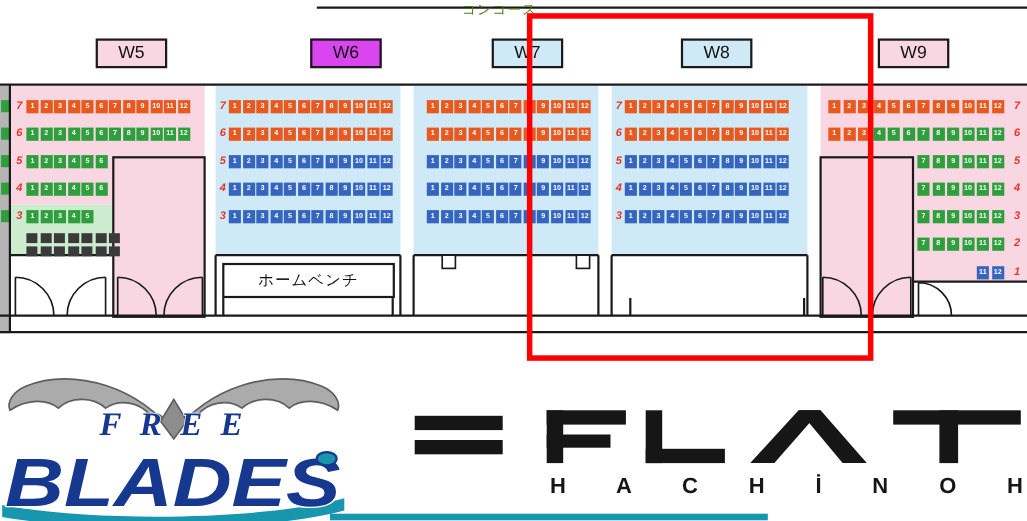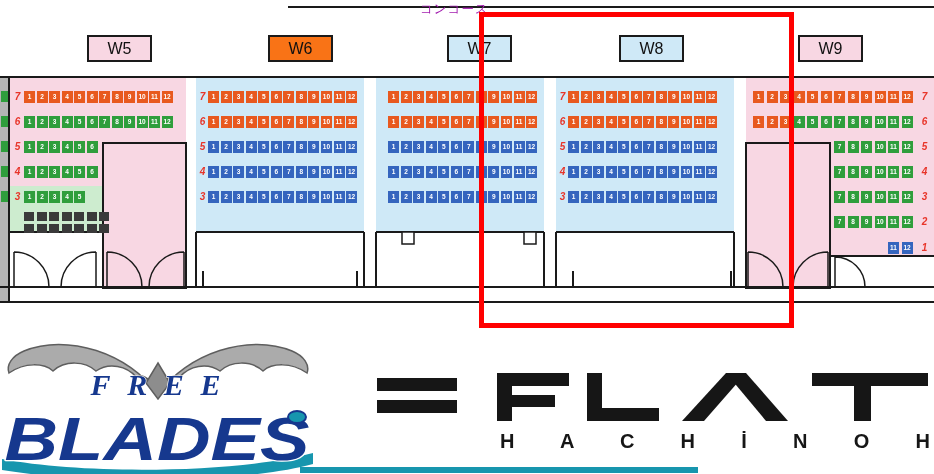--- a/index.html
+++ b/index.html
@@ -13,21 +13,21 @@
           text-align:center; line-height:12px; overflow:hidden; }
   .seat.small { width:10px; height:9px; }
   .rownum { position:absolute; width:11px; text-align:center; font-size:10px; line-height:12px;
             font-style:italic; font-weight:bold; }
   #label-layer { position:absolute; left:0; top:0; width:100%; height:100%; z-index:4; pointer-events:none; }
   .sec-label { position:absolute; top:35px; width:65px; height:27px; border:2px solid #1a1a1a;
                font-size:16px; color:#111; display:flex; align-items:center; justify-content:center; }
   .bench { position:absolute; top:239px; height:32px; border:2px solid #1a1a1a; background:#fff;
            font-size:14px; color:#111; display:flex; align-items:center; justify-content:center;
            letter-spacing:1px; }
-  #concourse-label { position:absolute; left:420px; top:1px; font-size:12.5px; letter-spacing:1px; color:#a21caf;text-align:right; }
+  #concourse-label { position:absolute; left:420px; top:1px; font-size:12.5px; letter-spacing:1px; color:#4d7c0f;text-align:right; }
   #freeblades-logo, #flat-logo { position:absolute; z-index:4; }
   #freeblades-logo { left:0; top:333px; }
   #flat-logo { left:372px; top:360px; }
   #teal-strip { position:absolute; left:300px; top:467px; width:398px; height:6px; z-index:4;
                 background:var(--logo-teal,#1796ae); }
   #w8-highlight { position:absolute; left:479px; top:12px; width:315px; height:316px;
                   border:5px solid var(--highlight,#ff0000); z-index:10; }
 </style>
 </head>
 <body>
@@ -385,22 +385,25 @@
       <div class="seat" style="left: 874.5px; top: 216px; background: rgb(47, 158, 60);">10</div>
       <div class="seat" style="left: 888px; top: 216px; background: rgb(47, 158, 60);">11</div>
       <div class="seat" style="left: 901.5px; top: 216px; background: rgb(47, 158, 60);">12</div>
       <div class="rownum" style="left: 919px; top: 242px; color: rgb(232, 53, 42);">1</div>
       <div class="seat" style="left: 888px; top: 242px; background: rgb(53, 101, 190);">11</div>
       <div class="seat" style="left: 901.5px; top: 242px; background: rgb(53, 101, 190);">12</div>
     </div>
 
   <div id="label-layer">
     <div id="concourse-label">コンコース</div>
+    <div class="bench" style="left:202px;width:157px;">
+      <span>ホームベンチ</span>
+    </div>
   <div class="sec-label" style="left: 87px; background: rgb(248, 215, 227);">W5</div>
-      <div class="sec-label" style="left: 268px; background: #f97316;">W6</div>
+      <div class="sec-label" style="left: 282px; background: #d946ef;">W6</div>
       <div class="sec-label" style="left: 447px; background: rgb(207, 233, 247);">W7</div>
       <div class="sec-label" style="left: 619px; background: rgb(207, 233, 247);">W8</div>
       <div class="sec-label" style="left: 798px; background: rgb(248, 215, 227);">W9</div>
     </div>
 
   <svg id="freeblades-logo" width="315" height="141" viewBox="0 0 315 141">
     <g style="fill:#ababab;stroke:#5e5e5e" stroke-width="1.5">
       <path d="M158 62 C130 20 66 0 24 18 C12 23 6 32 9 40 C25 29 44 30 53 38 C65 27 85 28 96 38 C109 29 127 33 136 44 C146 40 153 50 158 62 Z"></path>
       <path d="M158 62 C186 20 250 0 292 18 C304 23 310 32 307 40 C291 29 272 30 263 38 C251 27 231 28 220 38 C207 29 189 33 180 44 C170 40 163 50 158 62 Z"></path>
       <path d="M158 30 L170 50 L158 66 L146 50 Z" style="fill:#8d8d8d"></path>

